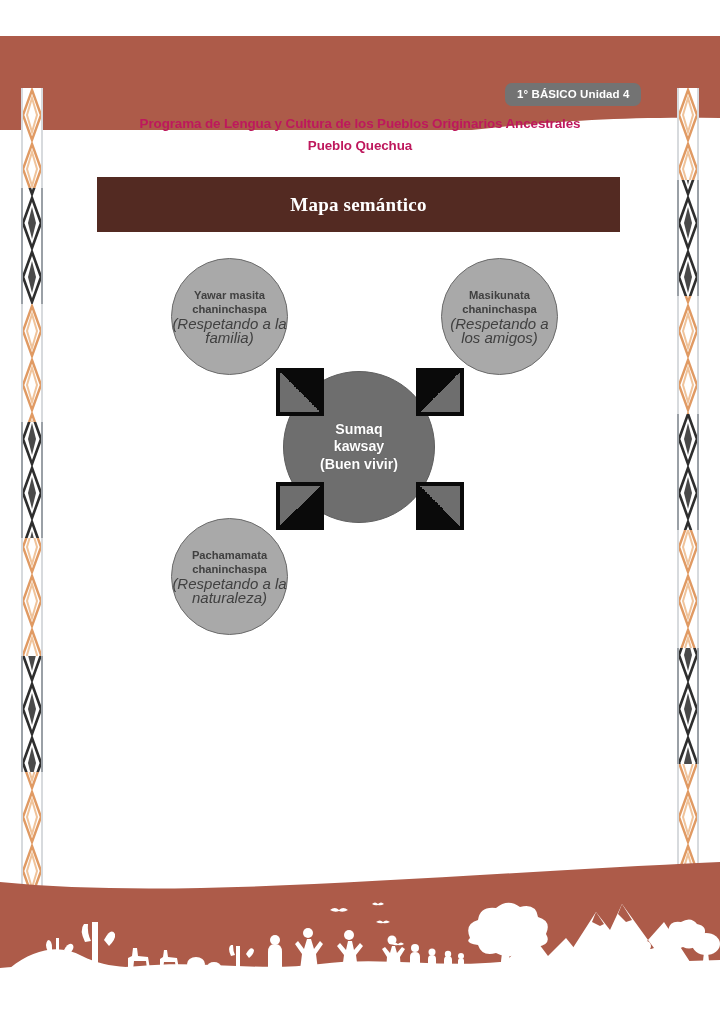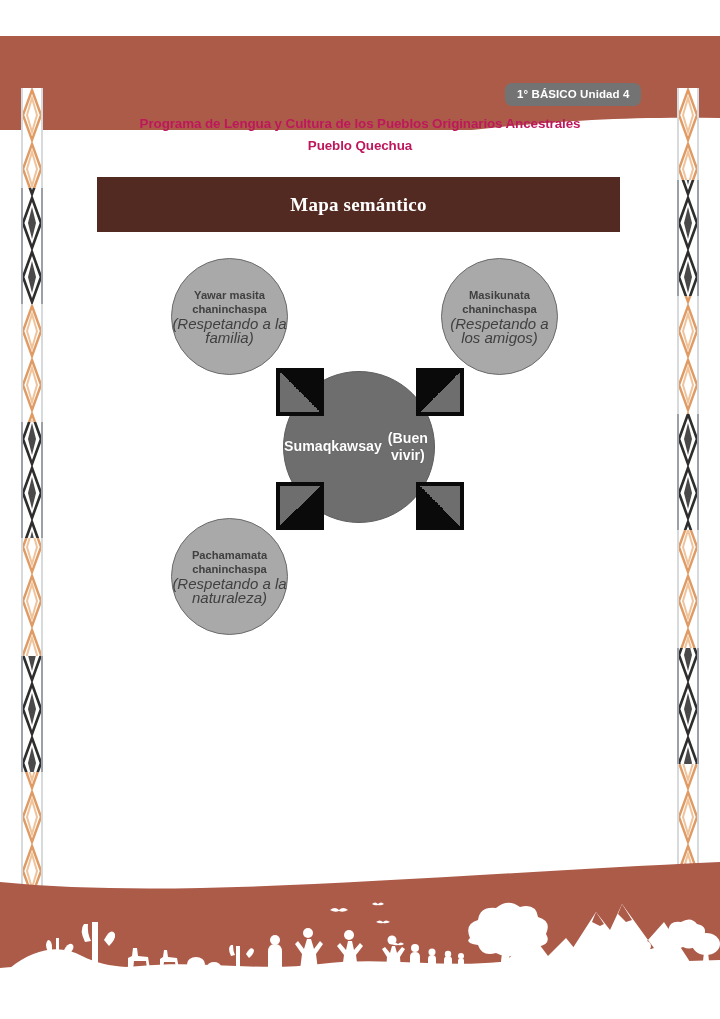--- a/index.html
+++ b/index.html
@@ -63,21 +63,21 @@
   .node .es { font-size:15px; font-style:italic; line-height:13px; margin-top:1px; }
 
   .n-tl { left:21px;  top:18px;  width:117px; height:117px; }
   .n-tr { left:291px; top:18px;  width:117px; height:117px; }
   .n-bl { left:21px;  top:278px; width:117px; height:117px; }
   .n-br { left:277px; top:278px; width:117px; height:117px; }
 
   .center {
     position:absolute; left:133px; top:131px; width:152px; height:152px;
     border-radius:50%; background:#6e6e6e; border:1.6px solid #5e5e5e;
-    display:flex; 
+    display:flex; flex-direction:column;
     align-items:center; justify-content:center; text-align:center;
     z-index:1;
   }
   .center .ct {
     color:#ffffff; font-size:14.2px; font-weight:700; line-height:17.5px;
     text-shadow:0 0 1px rgba(0,0,0,.35);
   }
 
   
   .conn { position:absolute; width:48px; height:48px; background:#0a0a0a; z-index:2; }

